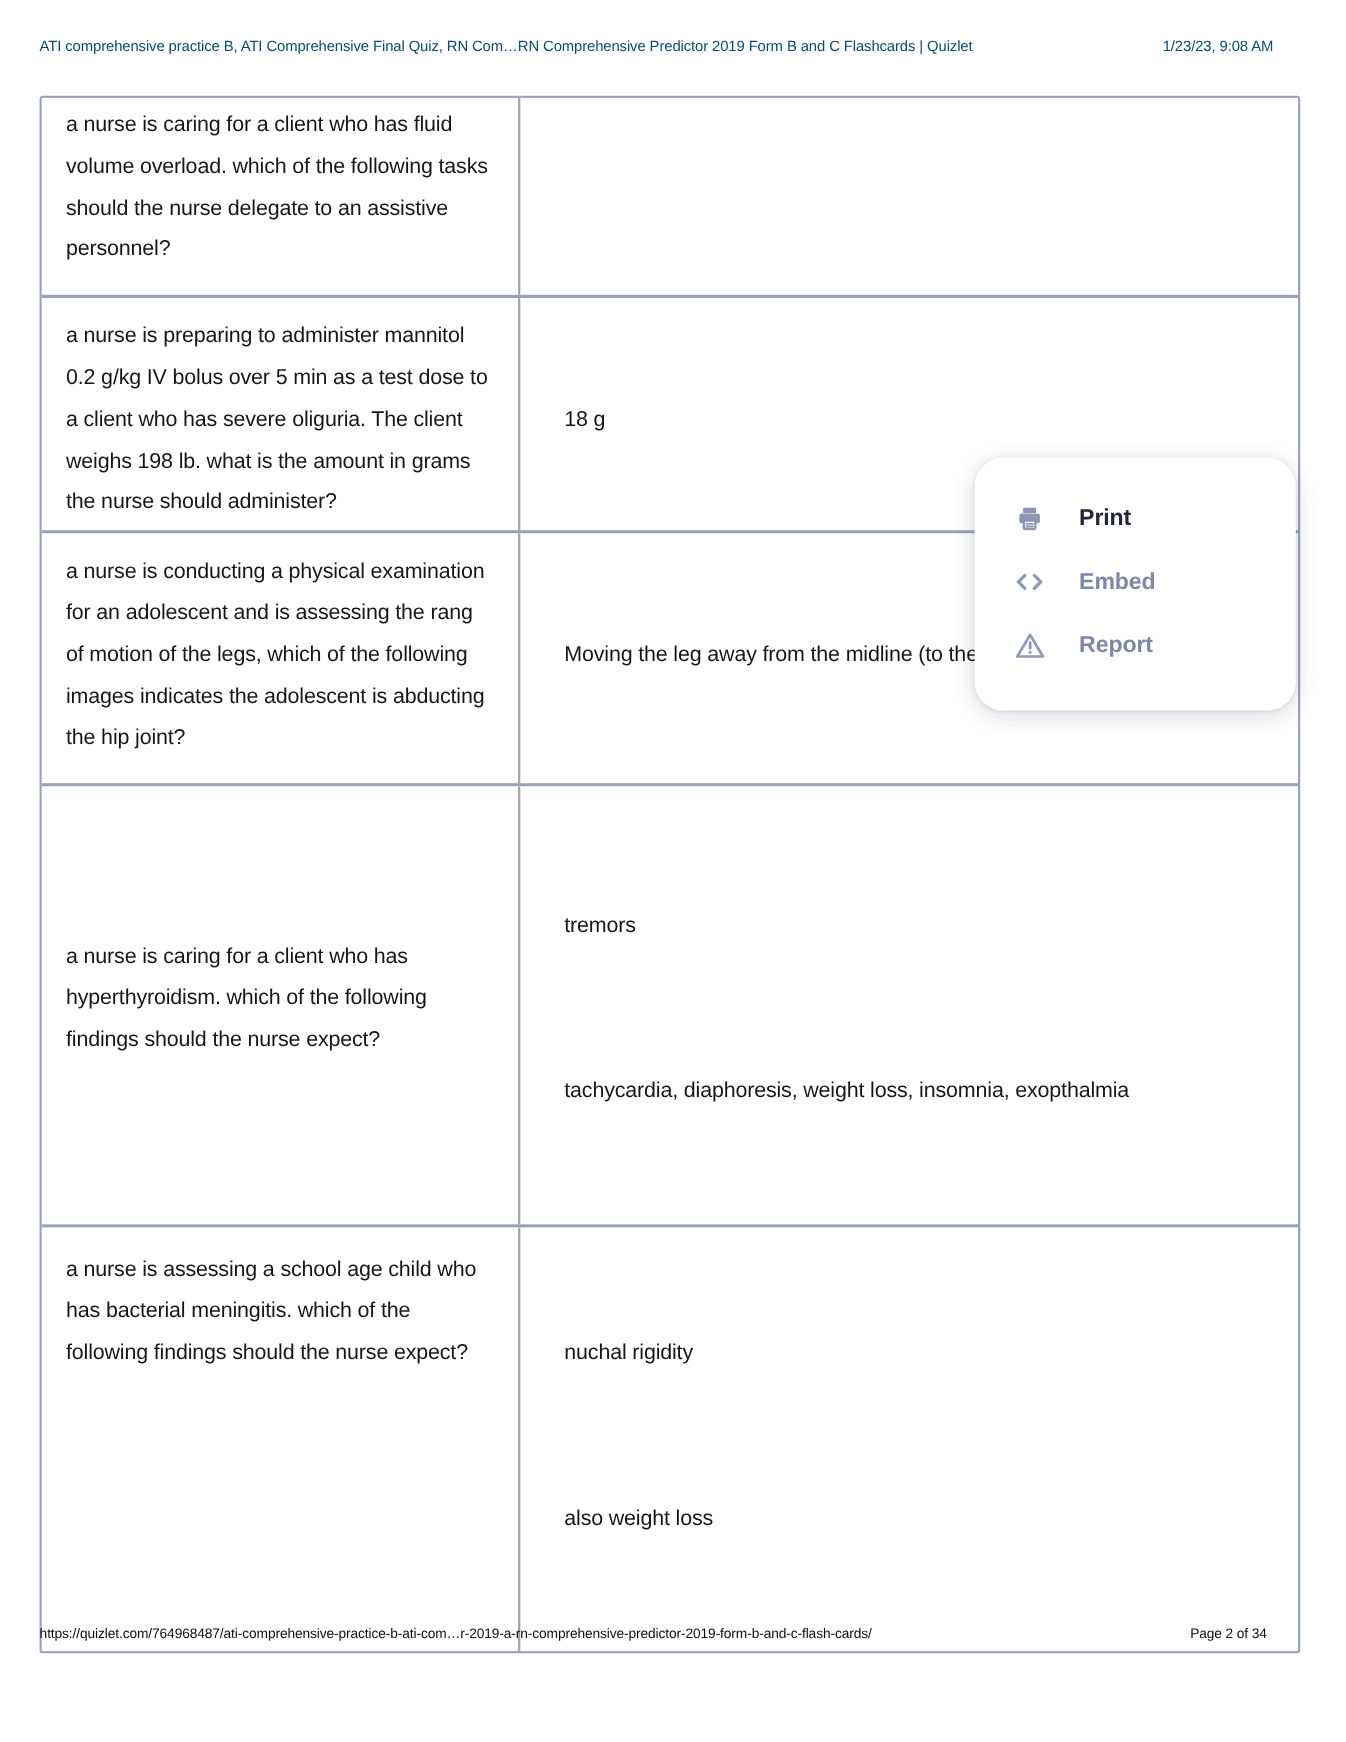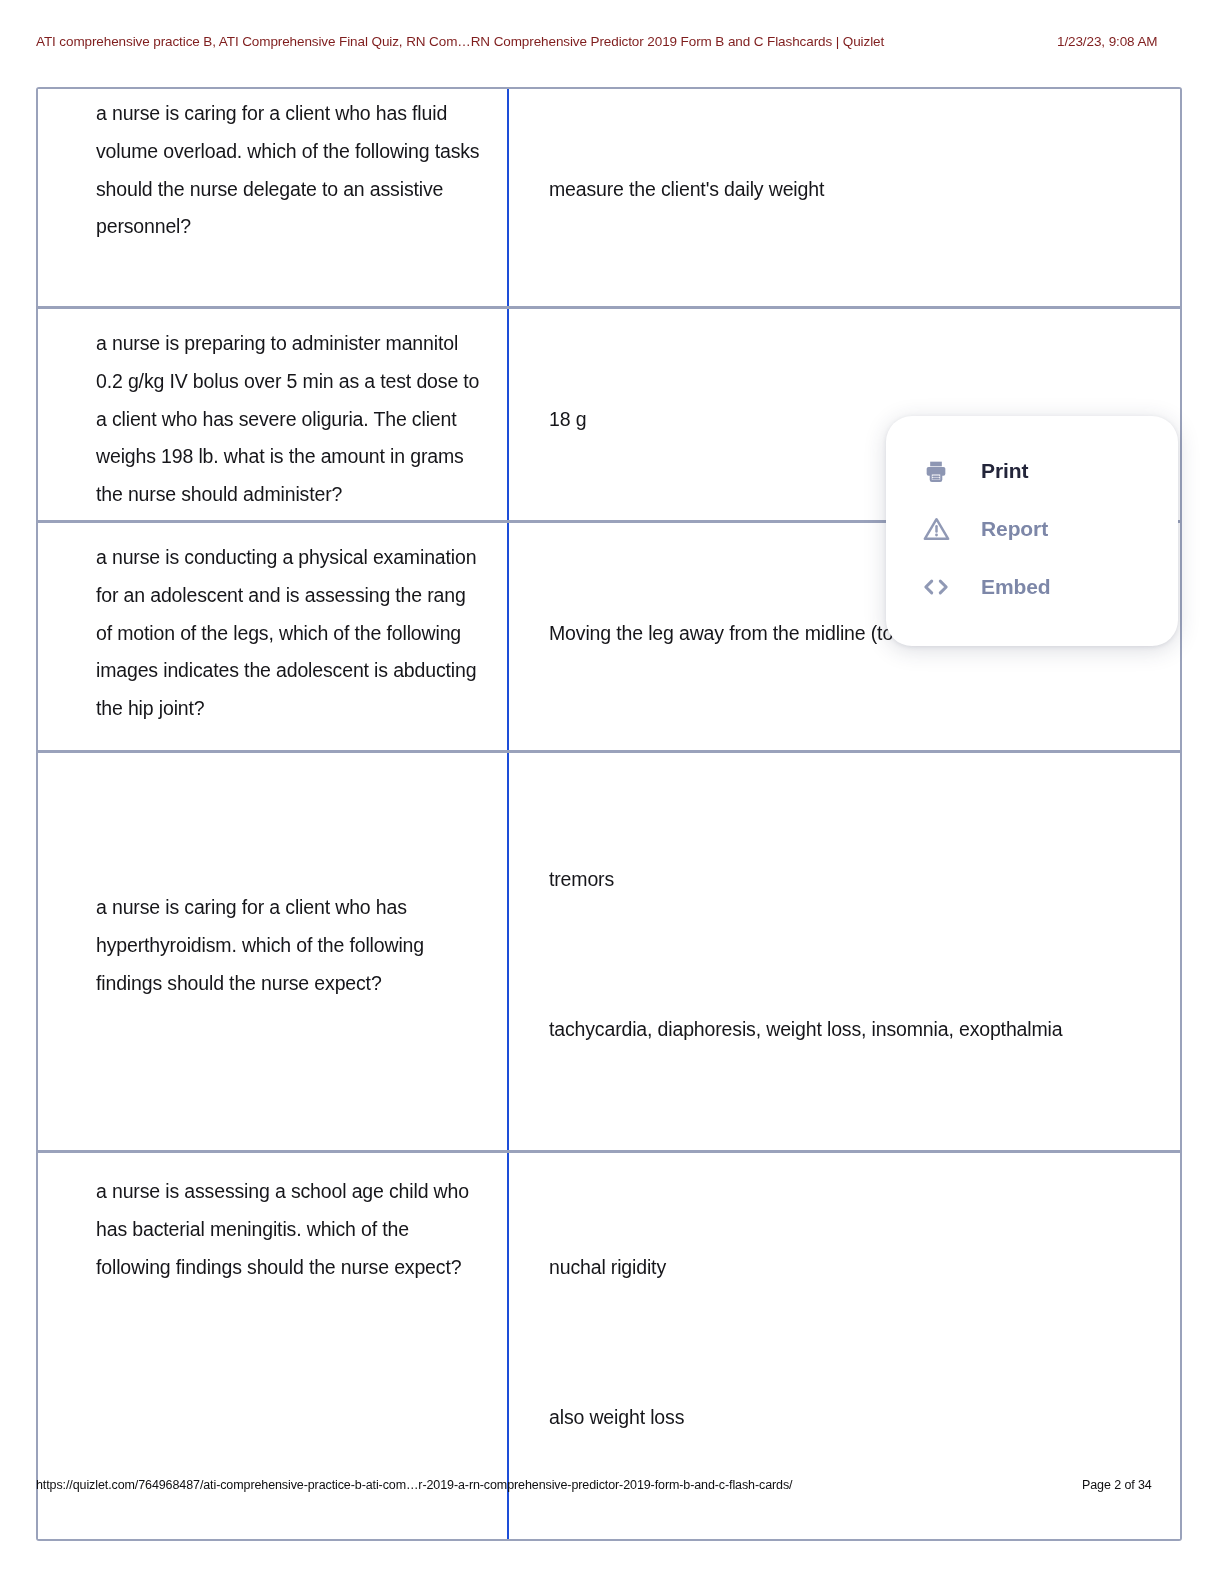--- a/index.html
+++ b/index.html
@@ -19,21 +19,21 @@
   
   .page-head {
     position: absolute;
     top: 30px;
     left: 0;
     width: 1224px;
     height: 22px;
     display: flex;
     align-items: center;
     font-size: 13.5px;
-    color: #7f1d1d;
+    color: #0c4a6e;
     letter-spacing: -0.1px;
   }
   .page-head .doc-title {
     position: absolute;
     left: 36px;
     white-space: nowrap;
   }
   .page-head .doc-time {
     position: absolute;
     left: 1057px;
@@ -87,24 +87,23 @@
     font-size: 19.5px;
     line-height: 37.8px;
     color: #16161a;
     letter-spacing: -0.15px;
     white-space: pre-wrap;
   }
   .card-term {
     width: 435px;
     flex: 0 0 435px;
     padding: 14px 22px 18px 22px;
-    border-right: 2px solid #1d4ed8;
-    display: flex;
-    align-items: center;
-    margin-left: 36px;
+    border-right: 2px solid #a3a3a3;
+    display: flex;
+    align-items: center;
   }
   .card-def {
     flex: 1 1 auto;
     padding: 14px 22px 18px 40px;
   }
   .def-para {
     margin: 0;
   }
   .def-para + .def-para {
     margin-top: 37px;
@@ -182,23 +181,20 @@
 
 <div class="page-head">
   <span class="doc-title">ATI comprehensive practice B, ATI Comprehensive Final Quiz, RN Com…RN Comprehensive Predictor 2019 Form B and C Flashcards | Quizlet</span>
   <span class="doc-time">1/23/23, 9:08 AM</span>
 </div>
 
 <div class="cards">
 
   <div class="card-row row-0">
     <div class="card-term">a nurse is caring for a client who has fluid volume overload. which of the following tasks should the nurse delegate to an assistive personnel?</div>
-    <div class="card-def">
-      <p class="def-para">measure the client's daily weight</p>
-    </div>
   </div>
 
   <div class="card-row row-1">
     <div class="card-term">a nurse is preparing to administer mannitol 0.2 g/kg IV bolus over 5 min as a test dose to a client who has severe oliguria. The client weighs 198 lb. what is the amount in grams the nurse should administer?</div>
     <div class="card-def">
       <p class="def-para">18 g</p>
     </div>
   </div>
 
   <div class="card-row row-2">
@@ -236,37 +232,37 @@
         <rect x="7.5" y="14" width="9" height="6.5" rx="1" fill="#ffffff" stroke="currentColor" stroke-width="1.8"></rect>
         <path d="M9.5 16.5h5M9.5 18.6h5" stroke="currentColor" stroke-width="1.5"></path>
       </svg>
     </span>
     <span class="action-label">Print</span>
   </div>
 
 
   <div class="action-item">
     <span class="action-icon">
+      <svg width="30" height="26" viewBox="0 0 28 24" fill="none" stroke="currentColor" stroke-width="2.8" stroke-linecap="round" stroke-linejoin="round">
+        <path d="M10 6.5L4.5 12L10 17.5"></path>
+        <path d="M18 6.5L23.5 12L18 17.5"></path>
+      </svg>
+    </span>
+    <span class="action-label">Embed</span>
+  </div>
+
+  <div class="action-item">
+    <span class="action-icon">
       <svg width="29" height="28" viewBox="0 0 24 24" fill="none" stroke="currentColor" stroke-width="2.1" stroke-linecap="round" stroke-linejoin="round">
         <path d="M12 3.6L22 20.4H2z"></path>
         <path d="M12 9.6v4.6" stroke-width="2.1"></path>
         <path d="M12 17.1v0.1" stroke-width="2.4"></path>
       </svg>
     </span>
     <span class="action-label">Report</span>
   </div>
 
-  <div class="action-item">
-    <span class="action-icon">
-      <svg width="30" height="26" viewBox="0 0 28 24" fill="none" stroke="currentColor" stroke-width="2.8" stroke-linecap="round" stroke-linejoin="round">
-        <path d="M10 6.5L4.5 12L10 17.5"></path>
-        <path d="M18 6.5L23.5 12L18 17.5"></path>
-      </svg>
-    </span>
-    <span class="action-label">Embed</span>
-  </div>
-
 </div>
 
 <div class="page-foot">
   <span class="doc-url">https://quizlet.com/764968487/ati-comprehensive-practice-b-ati-com…r-2019-a-rn-comprehensive-predictor-2019-form-b-and-c-flash-cards/</span>
   <span class="doc-page">Page 2 of 34</span>
 </div>
 
 </body></html>

